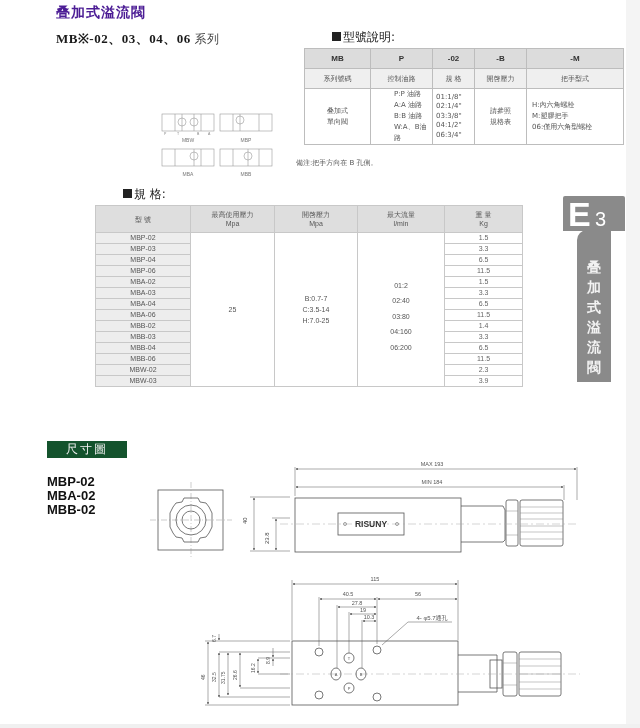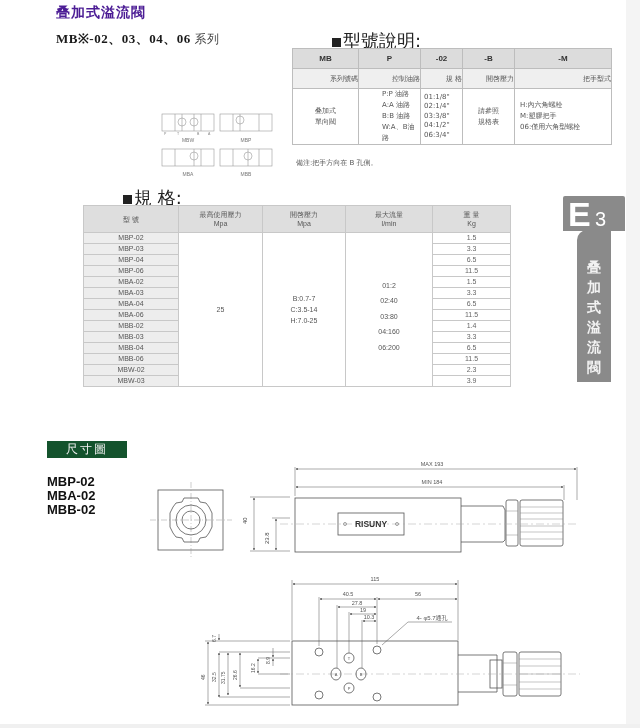--- a/index.html
+++ b/index.html
@@ -6,29 +6,29 @@
   html, body { width: 640px; height: 728px; background: #ffffff; overflow: hidden; }
   body { position: relative; font-family: "DejaVu Sans", "Liberation Sans", sans-serif; color: #222; }
   .abs { position: absolute; }
   .right-strip { position: absolute; left: 626px; top: 0; width: 14px; height: 728px; background: #f4f4f4; }
   .bottom-strip { position: absolute; left: 0; top: 724px; width: 640px; height: 4px; background: #f0f0f0; }
 
   .title-cn { left: 56px; top: 4px; font-size: 14px; font-weight: bold; color: #4c1d95; letter-spacing: 1px; }
   .title-series { left: 56px; top: 29px; font-family: Liberation Serif, serif; font-size: 13px; font-weight: bold; color: #1a1a1a; letter-spacing: 0.5px; white-space: nowrap; }
   .title-series .suffix { font-weight: normal; font-size: 12px; color: #444; }
 
-  .section-head { font-size: 18px; color: #222; white-space: nowrap; padding-left: 40px; }
+  .section-head { font-size: 12px; color: #222; white-space: nowrap; padding-left: 40px; }
   .section-head .sq { display: inline-block; width: 9px; height: 9px; background: #222; margin-right: 2px; vertical-align: 0px; }
 
   
-  table { border-collapse: collapse; }
+  table { border-collapse: collapse; margin-left: 12px; }
   .model-table { position: absolute; left: 292px; top: 48px; width: 320px; font-size: 7px; color: #555; }
   .model-table td { border: 1px solid #bdbdbd; text-align: center; vertical-align: middle; }
   .model-table .r-head td { background: #dcdcdc; height: 20px; font-weight: bold; color: #333; font-family: "Liberation Sans", sans-serif; font-size: 8px; }
-  .model-table .r-sub td { background: #efefef; height: 20px; text-align: right; }
+  .model-table .r-sub td { background: #efefef; height: 20px; }
   .model-table .r-body td { height: 48px; line-height: 11px; }
   .model-table .left { text-align: left; padding-left: 23px; }
   .note { left: 296px; top: 158px; font-size: 7px; color: #555; }
 
   
   .symbols { left: 160px; top: 108px; width: 115px; height: 70px; }
 
   
   .spec-head { left: 83px; top: 186px; }
   .spec-table { position: absolute; left: 83px; top: 205px; width: 428px; font-size: 7px; color: #666; font-family: "Liberation Sans", sans-serif; }

